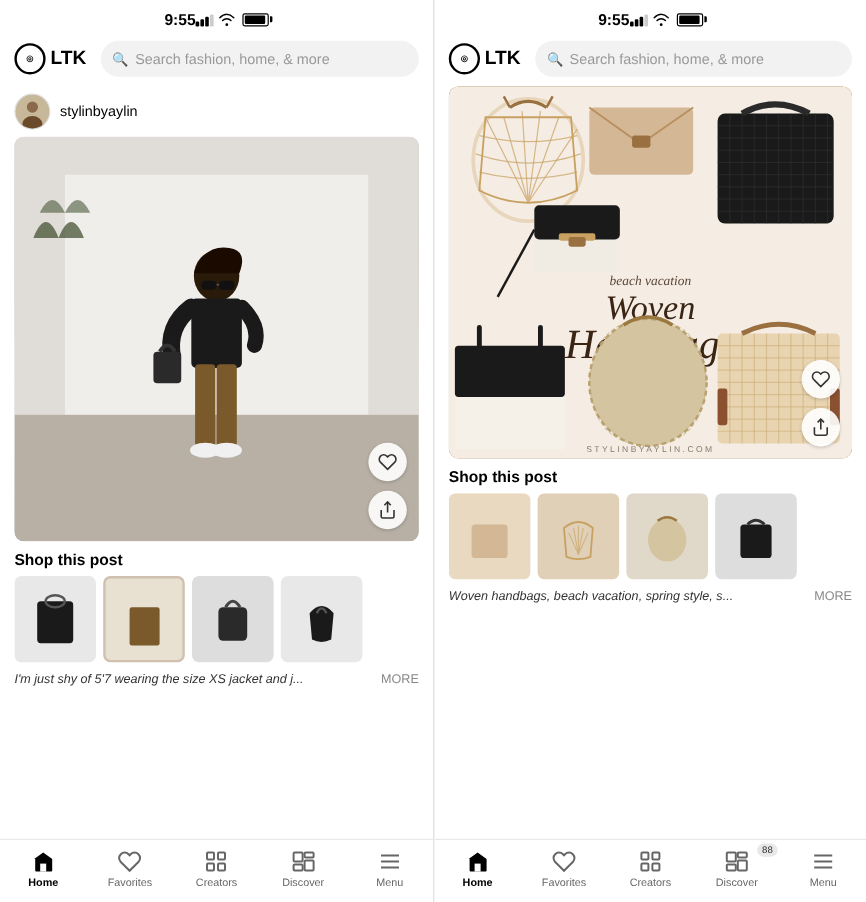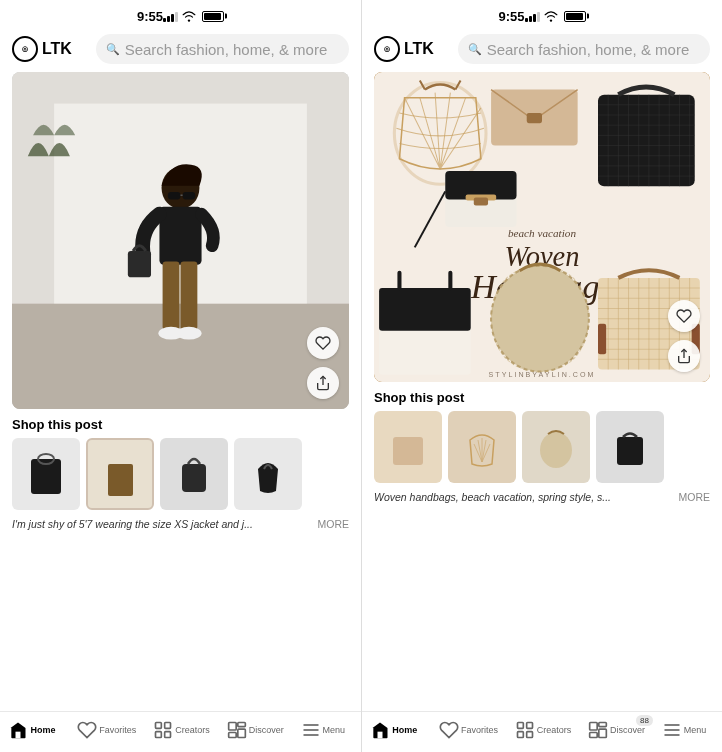--- a/index.html
+++ b/index.html
@@ -89,21 +89,21 @@
       width: 85%;
       background: #000;
       border-radius: 1px;
     }
 
     
     .header {
       display: flex;
       align-items: center;
       padding: 4px 12px 6px 12px;
-      gap: 24px;
+      gap: 12px;
       height: 44px;
     }
 
     .ltk-logo {
       display: flex;
       align-items: center;
       gap: 4px;
     }
 
     .ltk-circle {
@@ -135,21 +135,21 @@
       padding: 0 10px;
       gap: 5px;
     }
 
     .search-icon {
       font-size: 11px;
       color: #999;
     }
 
     .search-placeholder {
-      font-size: 15px;
+      font-size: 12px;
       color: #999;
     }
 
     
     .user-row {
       display: flex;
       align-items: center;
       padding: 6px 12px;
       gap: 8px;
     }
@@ -284,20 +284,21 @@
       border-top: 1px solid #e8e8e8;
       display: flex;
       justify-content: space-around;
       align-items: center;
       padding: 8px 0 12px 0;
       background: #fff;
     }
 
     .nav-item {
       display: flex;
+      flex-direction: column;
       align-items: center;
       gap: 2px;
       min-width: 52px;
     }
 
     .nav-label {
       font-size: 9px;
       color: #666;
     }
 
@@ -378,20 +379,30 @@
     <div class="ltk-logo">
       <div class="ltk-circle">◎</div>
       <span class="ltk-text">LTK</span>
     </div>
     <div class="search-bar">
       <span class="search-icon">🔍</span>
       <span class="search-placeholder">Search fashion, home, &amp; more</span>
     </div>
   </div>
 
+  <div class="user-row">
+    <div class="user-avatar">
+      <svg width="30" height="30" viewBox="0 0 30 30">
+        <circle cx="15" cy="15" r="15" fill="#c8b89a"></circle>
+        <circle cx="15" cy="11" r="5" fill="#8a6a4a"></circle>
+        <ellipse cx="15" cy="26" rx="9" ry="7" fill="#6a4a2a"></ellipse>
+      </svg>
+    </div>
+    <span class="user-name">stylinbyaylin</span>
+  </div>
 
   <div class="main-image img-wrapper">
     <div class="main-image-inner">
       <div class="fashion-photo">
 
         <svg width="100%" height="100%" viewBox="0 0 320 320" preserveAspectRatio="xMidYMid slice">
 
           <rect x="0" y="0" width="320" height="220" fill="#e0ddd8"></rect>
 
           <rect x="40" y="30" width="240" height="200" fill="#f0eeea"></rect>

